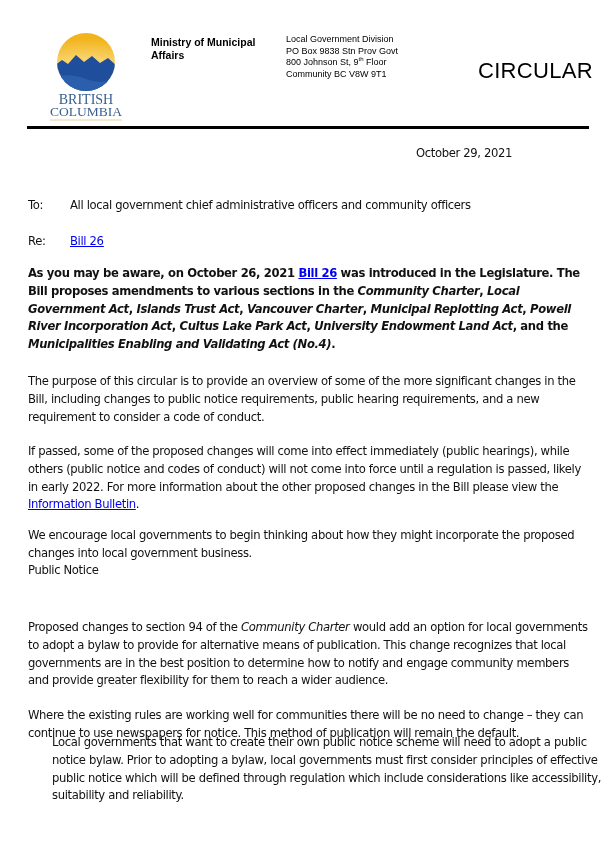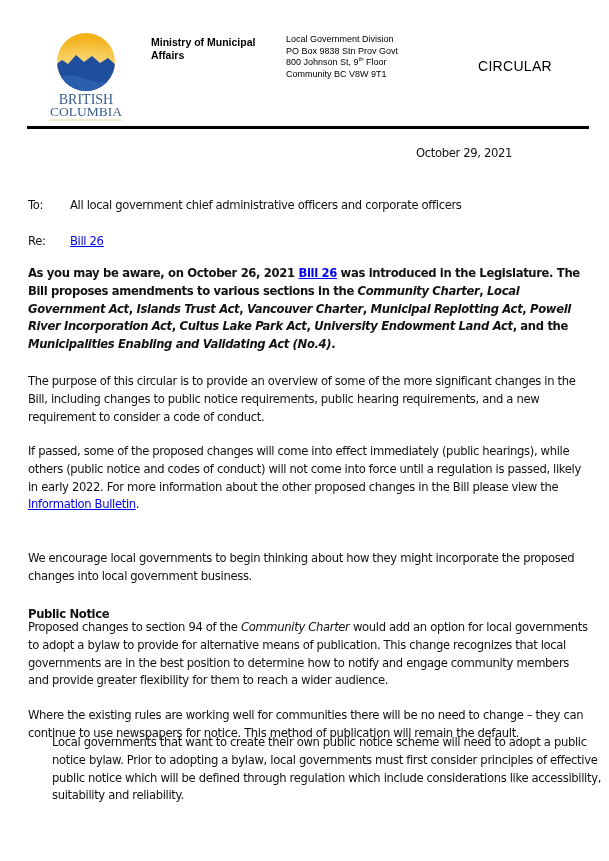--- a/index.html
+++ b/index.html
@@ -1,34 +1,34 @@
 <!DOCTYPE html>
 <html><head>
 <meta charset="utf-8">
 <style>
   html, body { margin: 0; padding: 0; background: #ffffff; }
   body { width: 609px; height: 861px; position: relative; overflow: hidden; font-family: "Liberation Sans", sans-serif; color: #000; }
   .logo { position: absolute; left: 36px; top: 32px; width: 100px; height: 90px; }
   .ministry { position: absolute; left: 151px; top: 36px; font-family: "Liberation Sans", sans-serif; font-weight: bold; font-size: 10.5px; line-height: 13px; width: 120px; }
   .address { position: absolute; left: 286px; top: 34px; font-family: "Liberation Sans", sans-serif; font-size: 9px; line-height: 11.5px; }
   .address sup { font-size: 6px; vertical-align: super; line-height: 0; }
-  .circular { position: absolute; left: 478px; top: 58px; font-family: "Liberation Sans", sans-serif; font-size: 14px; letter-spacing: 0.3px; }
+  .circular { position: absolute; left: 478px; top: 58px; font-family: "Liberation Sans", sans-serif; font-size: 22px; letter-spacing: 0.3px; }
   .rule { position: absolute; left: 27px; top: 126px; width: 562px; height: 3px; background: #000; }
   .body-text { font-family: "DejaVu Sans", sans-serif; font-size: 11.6px; line-height: 17.8px; letter-spacing: -0.35px; color: #111; }
   .date { position: absolute; left: 416px; top: 145px; }
   .to { position: absolute; left: 28px; top: 197px; white-space: nowrap; }
   .to .label, .re .label { display: inline-block; width: 42px; }
   .re { position: absolute; left: 28px; top: 233px; white-space: nowrap; text-decoration: underline; }
   a { color: #0000ee; text-decoration: underline; }
   .para { position: absolute; left: 28px; width: 562px; margin: 0; }
   .p1 { top: 265px; font-weight: bold; }
   .p2 { top: 373px; }
   .p3 { top: 443px; }
-  .p4 { top: 550px; }
-  .h1 { position: absolute; left: 28px; top: 606px; font-weight: bold; }
+  .p4 { top: 527px; }
+  .h1 { position: absolute; left: 28px; top: 562px; font-weight: normal; }
   .p5 { top: 619px; }
   .p6 { top: 707px; }
   .p7 { top: 734px; margin-left: 24px; }
 </style>
 </head>
 <body>
 
 <div class="logo">
   <svg width="100" height="90" viewBox="0 0 100 90">
     <defs>
@@ -61,21 +61,21 @@
   <div>Community BC  V8W 9T1</div>
 </div>
 
 <div class="circular">CIRCULAR</div>
 
 <div class="rule"></div>
 
 <div class="body-text date">October 29, 2021</div>
 
 <div class="body-text to">
-  <span class="label">To:</span><span>All local government chief administrative officers and corporate officers</span>
+  <span class="label">To:</span><span>All local government chief administrative officers and community officers</span>
 </div>
 
 <div class="body-text re">
   <span class="label">Re:</span><a href="#">Bill 26</a>
 </div>
 
 <p class="body-text para p1"><span>As you may be aware, on October 26, 2021 </span><a href="#">Bill 26</a><span> was introduced in the Legislature. The Bill proposes amendments to various sections in the </span><i>Community Charter</i><span>, </span><i>Local Government Act</i><span>, </span><i>Islands Trust Act</i><span>, </span><i>Vancouver Charter</i><span>, </span><i>Municipal Replotting Act</i><span>, </span><i>Powell River Incorporation Act</i><span>, </span><i>Cultus Lake Park Act</i><span>, </span><i>University Endowment Land Act</i><span>, and the </span><i>Municipalities Enabling and Validating Act (No.4)</i><span>.</span></p>
 
 <p class="body-text para p2">The purpose of this circular is to provide an overview of some of the more significant changes in the Bill, including changes to public notice requirements, public hearing requirements, and a new requirement to consider a code of conduct.</p>
 

